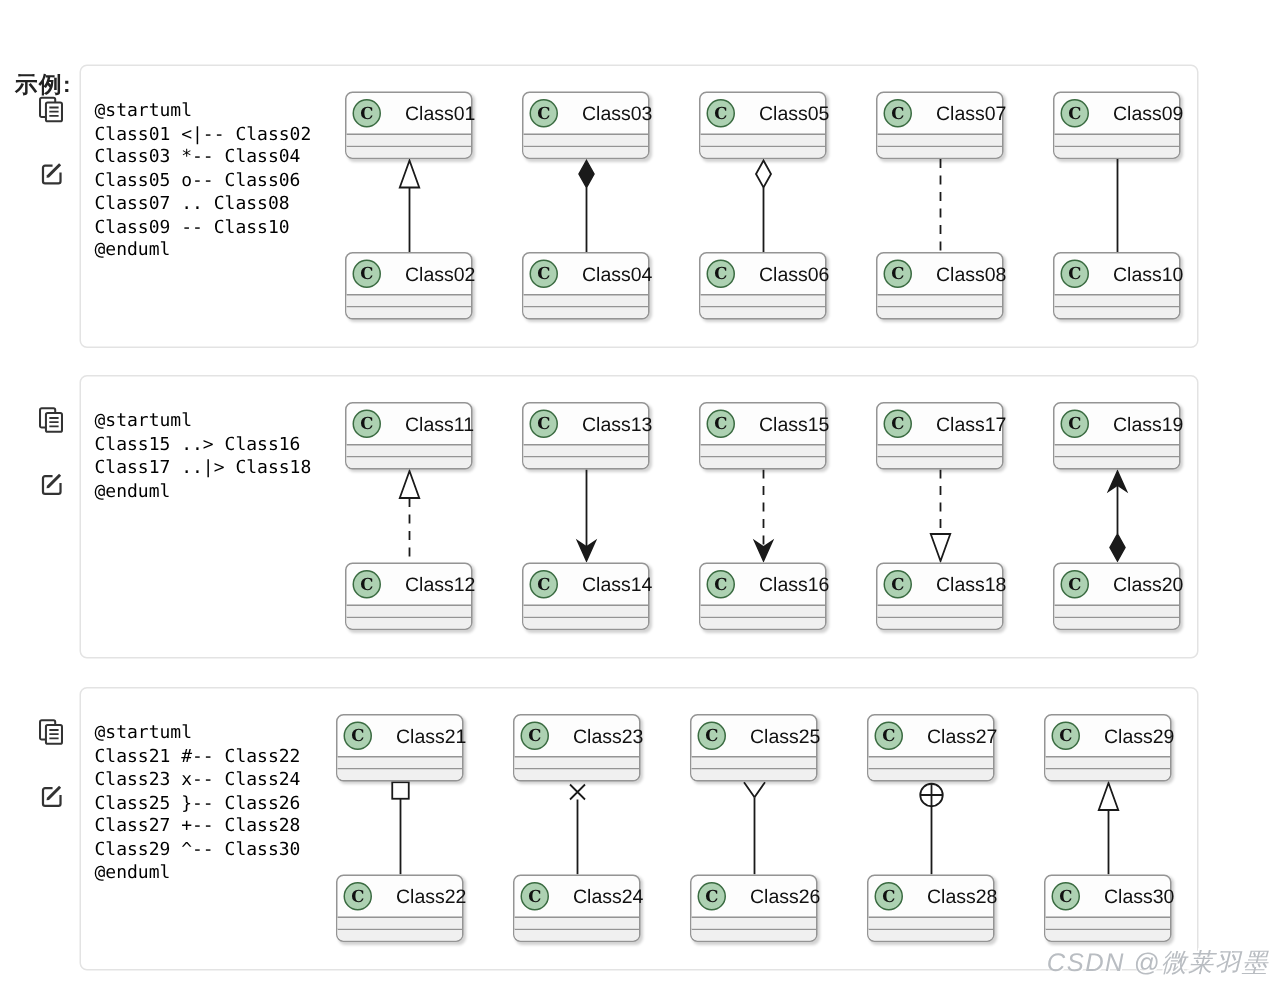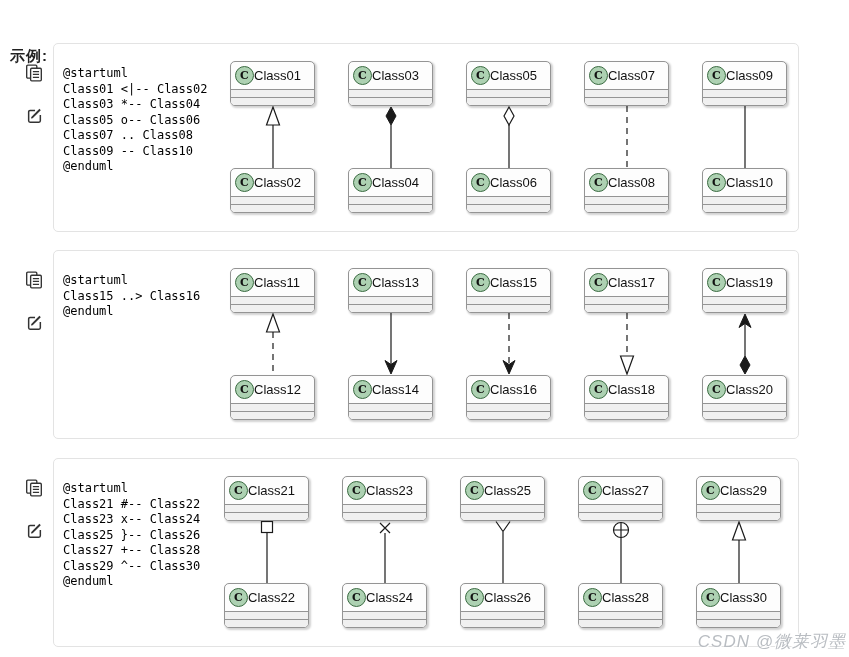--- a/index.html
+++ b/index.html
@@ -20,21 +20,21 @@
   .panel:nth-of-type(3) .diagram{left:170px;}
   .pair{width:85px;display:flex;flex-direction:column;align-items:center;}
   .class-box{width:85px;box-sizing:border-box;background:#fdfdfd;
              border:1px solid var(--box-border);border-radius:5px;
              box-shadow:1.5px 1.5px 2px rgba(0,0,0,.18);}
   .class-head{height:27px;display:flex;align-items:center;padding:0 3px 0 4px;}
   .class-icon{flex:0 0 auto;width:17px;height:17px;border-radius:50%;
               background:var(--spot-fill);border:1px solid var(--spot-border);
               color:#111;font-family:"DejaVu Serif",serif;font-weight:bold;font-size:11px;
               line-height:17px;text-align:center;}
-  .class-name{font-size:13px;color:#111;margin-left:0;white-space:nowrap;}
+  .class-name{font-size:13px;color:#111;margin-left:16px;white-space:nowrap;}
   .class-row{height:7px;border-top:1px solid var(--box-border);background:var(--row-fill);}
   .class-row:last-child{border-radius:0 0 4px 4px;}
   .connector{display:block;}
   .watermark{position:absolute;right:3px;top:630px;font-size:17px;color:#b9bdc2;
              text-shadow:1px 1px 0 #fff,-1px -1px 0 #fff;letter-spacing:1px;font-style:italic;}
 </style>
 </head>
 <body>
 
 <div class="page">
@@ -182,21 +182,21 @@
           <path d="M7 6.8h5.5 M7 9.3h5.5 M7 11.8h5.5" stroke="#333" stroke-width="1.1" fill="none"></path>
         </svg>
       </button>
       <button class="tool-btn">
         <svg width="17" height="17" viewBox="0 0 16 16">
           <path d="M13.5 7.5 V13 a1.3 1.3 0 0 1 -1.3 1.3 H3.8 A1.3 1.3 0 0 1 2.5 13 V4.5 a1.3 1.3 0 0 1 1.3 -1.3 H8.5" fill="none" stroke="#333" stroke-width="1.4"></path>
           <path d="M6.3 10.6 L13.9 3 L12.6 1.7 L5 9.3 L4.7 10.9 Z" fill="#333"></path>
         </svg>
       </button>
     </div>
-    <pre class="code-block"><div>@startuml</div><div>Class15 ..&gt; Class16</div><div>@enduml</div></pre>
+    <pre class="code-block"><div>@startuml</div><div>Class15 ..&gt; Class16</div><div>Class17 ..|&gt; Class18</div><div>@enduml</div></pre>
     <div class="diagram">
   <div class="pair">
     <div class="class-box">
       <div class="class-head">
         <span class="class-icon">C</span>
         <span class="class-name top-name">Class11</span>
       </div>
       <div class="class-row"></div>
       <div class="class-row"></div>
     </div>

